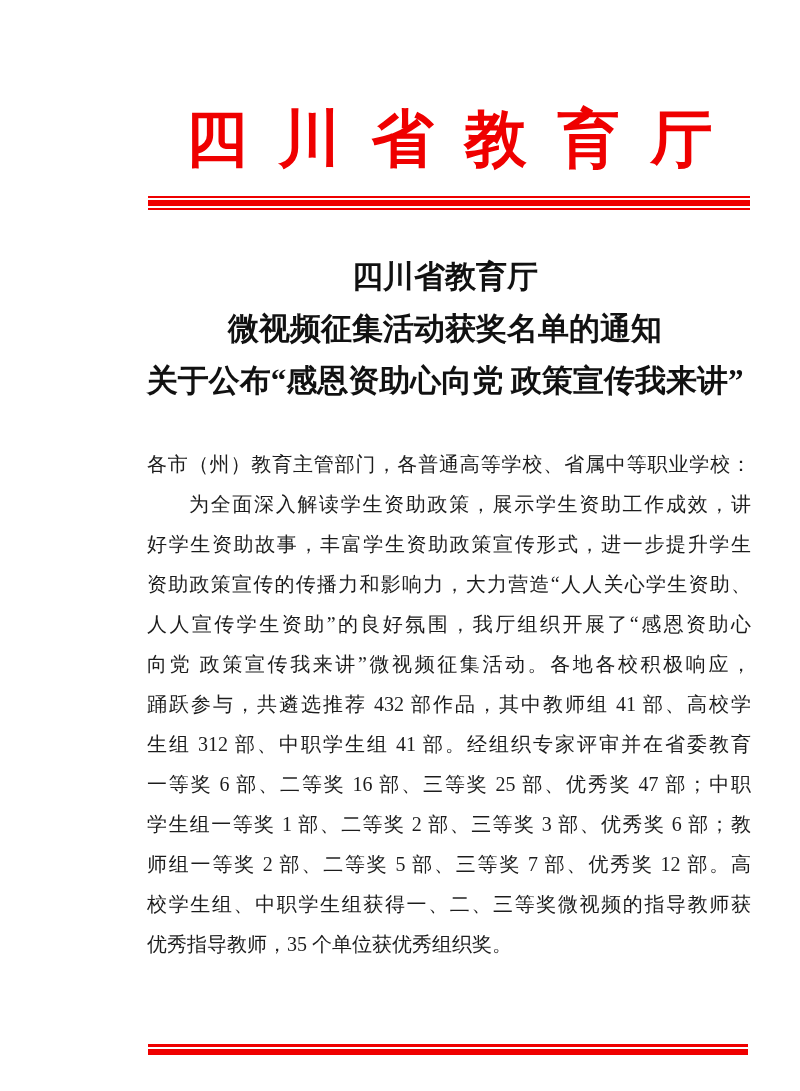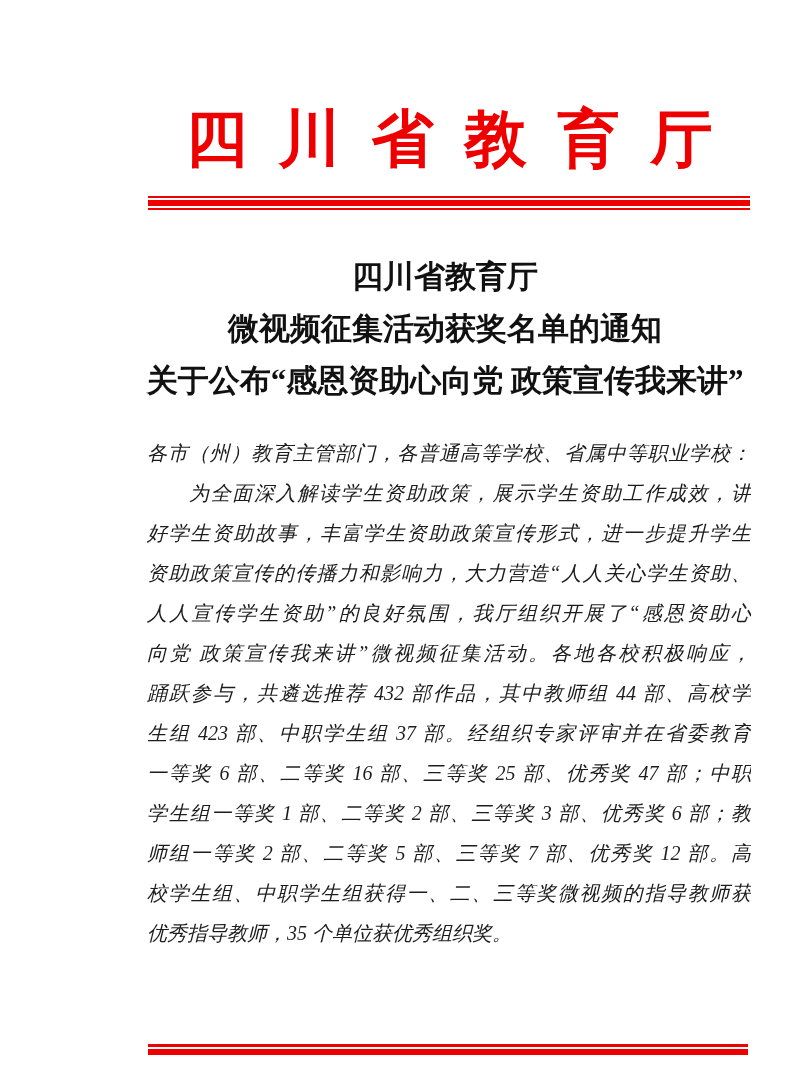--- a/index.html
+++ b/index.html
@@ -56,26 +56,25 @@
     text-align: center;
     color: #111111;
     font-weight: bold;
     font-size: 31px;
     line-height: 52px;
     white-space: nowrap;
   }
   
   .doc-body {
     position: absolute;
-    top: 433px;
+    top: 444px;
     left: 102px;
     width: 604px;
     color: var(--ink);
     font-size: 20px;
-    font-style: italic;
   }
   .line {
     height: 40px;
     line-height: 40px;
     overflow: hidden;
     text-align: justify;
     text-align-last: justify;
     white-space: nowrap;
   }
   .line.indent { padding-left: 42px; }
@@ -112,22 +111,22 @@
     <div>关于公布“感恩资助心向党 政策宣传我来讲”</div>
   </div>
 
   <div class="doc-body">
       <div class="line">各市（州）教育主管部门，各普通高等学校、省属中等职业学校：</div>
       <div class="line indent">为全面深入解读学生资助政策，展示学生资助工作成效，讲</div>
       <div class="line">好学生资助故事，丰富学生资助政策宣传形式，进一步提升学生</div>
       <div class="line">资助政策宣传的传播力和影响力，大力营造“人人关心学生资助、</div>
       <div class="line">人人宣传学生资助”的良好氛围，我厅组织开展了“感恩资助心</div>
       <div class="line">向党 政策宣传我来讲”微视频征集活动。各地各校积极响应，</div>
-      <div class="line">踊跃参与，共遴选推荐 432 部作品，其中教师组 44 部、高校学</div>
-      <div class="line">生组 423 部、中职学生组 37 部。经组织专家评审并在省委教育</div>
+      <div class="line">踊跃参与，共遴选推荐 432 部作品，其中教师组 41 部、高校学</div>
+      <div class="line">生组 312 部、中职学生组 41 部。经组织专家评审并在省委教育</div>
       <div class="line">一等奖 6 部、二等奖 16 部、三等奖 25 部、优秀奖 47 部；中职</div>
       <div class="line">学生组一等奖 1 部、二等奖 2 部、三等奖 3 部、优秀奖 6 部；教</div>
       <div class="line">师组一等奖 2 部、二等奖 5 部、三等奖 7 部、优秀奖 12 部。高</div>
       <div class="line">校学生组、中职学生组获得一、二、三等奖微视频的指导教师获</div>
       <div class="line no-fill">优秀指导教师，35 个单位获优秀组织奖。</div>
     </div>
 
   <div class="footer-rule">
     <div class="thick"></div>
   </div>

